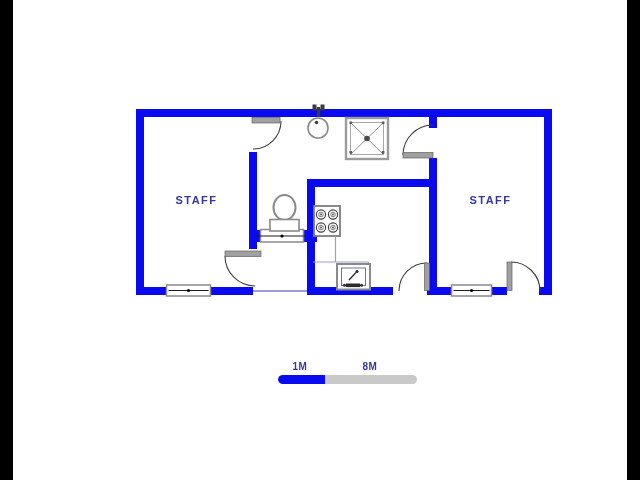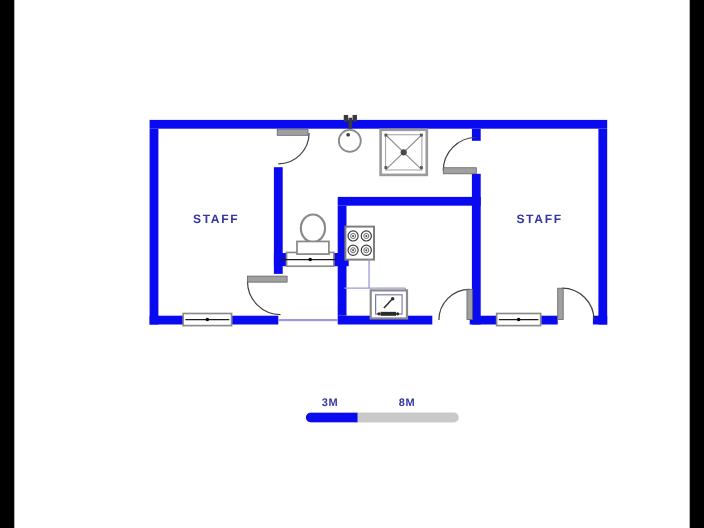--- a/index.html
+++ b/index.html
@@ -155,19 +155,19 @@
       <rect x="337" y="264" width="33" height="25.5" fill="#fff" stroke="var(--c-fixture_outline)" stroke-width="2"></rect>
       <rect x="341.5" y="268" width="24" height="17.5" fill="none" stroke="#7070a0" stroke-width="1"></rect>
       <line x1="349" y1="280" x2="356" y2="272.5" stroke="#2e2e2e" stroke-width="1.4"></line>
       <circle cx="357" cy="271.5" r="1.6" fill="#2e2e2e"></circle>
       <rect x="346" y="283.5" width="14" height="3.6" fill="#2c2c2c"></rect>
       <circle cx="344.5" cy="285.3" r="1.5" fill="#2c2c2c"></circle>
       <circle cx="361.5" cy="285.3" r="1.5" fill="#2c2c2c"></circle>
     </g>
   </svg>
 
-  <div class="scale-label" style="left:286px;top:361px;">3M</div>
+  <div class="scale-label" style="left:286px;top:361px;">1M</div>
   <div class="scale-label" style="left:356px;top:361px;">8M</div>
   <div class="scale-track">
     <div class="scale-fill"></div>
   </div>
 
 </div>
 
 </body></html>

